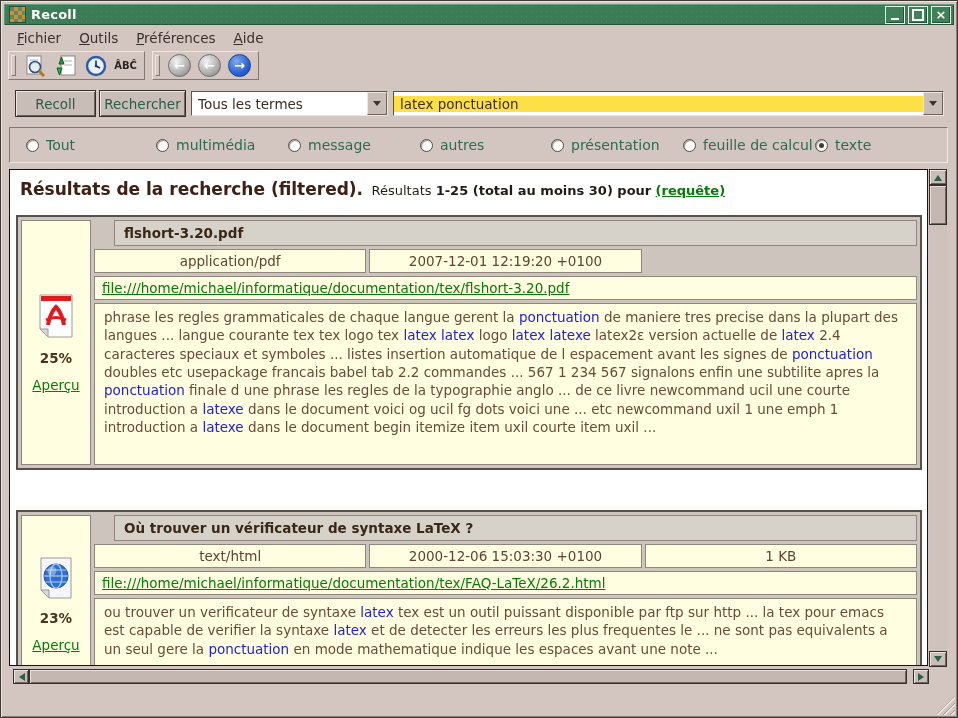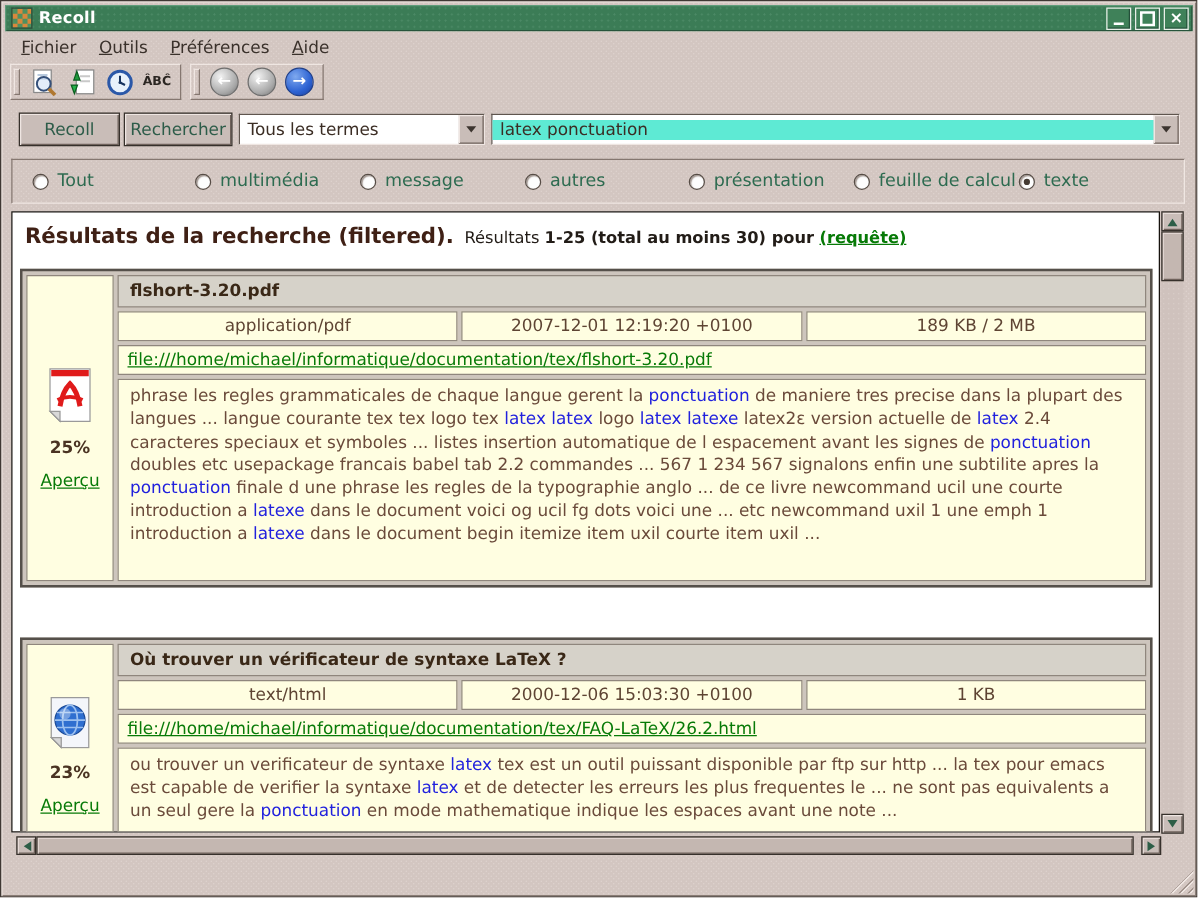--- a/index.html
+++ b/index.html
@@ -45,21 +45,21 @@
   
   .btn{position:absolute;top:89px;height:27px;background:#c9bdb8;border:1px solid #36302b;
     box-shadow:inset 1px 1px 0 #efe6e2, inset -1px -1px 0 #6f625b;
     color:#2d5c49;font-size:13.5px;display:flex;align-items:center;justify-content:center;cursor:default;box-sizing:border-box;}
   .combo{position:absolute;top:90px;height:25px;background:#ffffff;border:1px solid;border-color:#5f554e #efe6e2 #efe6e2 #5f554e;
     display:flex;align-items:center;box-sizing:border-box;font-size:13.5px;color:#3b2d24;}
   .combo-text{padding:0 6px;white-space:nowrap;}
   .combo-arrow{margin-left:auto;width:18px;height:21px;background:#c9bdb8;border:1px solid;
     border-color:#efe6e2 #6f625b #6f625b #efe6e2;display:flex;align-items:center;justify-content:center;cursor:default;}
   .tri-down{width:0;height:0;border:4px solid rgba(0,0,0,0);border-top:5px solid #3c352f;margin-top:4px;}
-  .query-input{flex:1;border:none;outline:none;background:#5eead4;font-family:inherit;font-size:13.5px;color:#3b2d24;padding:0 6px;}
+  .query-input{flex:1;border:none;outline:none;background:#fde047;font-family:inherit;font-size:13.5px;color:#3b2d24;padding:0 6px;}
 
   
   .filter-panel{position:absolute;left:8px;top:126px;width:939px;height:36px;border:1px solid;
     border-color:#857770 #efe6e2 #efe6e2 #857770;box-sizing:border-box;}
   .radio-item{position:absolute;top:50%;transform:translateY(-50%);display:flex;align-items:center;gap:7px;
     color:#2d6b50;font-size:14px;cursor:default;white-space:nowrap;}
   .radio-circle{width:11px;height:11px;border-radius:50%;background:#fdfdfd;border:1px solid #564c45;
     box-shadow:inset 1px 1px 1px #a29690;flex:none;}
   .radio-circle.checked{display:flex;align-items:center;justify-content:center;}
   .radio-circle.checked::after{content:"";width:5px;height:5px;border-radius:50%;background:#453b33;}
@@ -71,21 +71,21 @@
   .rt-main{font-size:17px;font-weight:bold;color:#3f2015;}
   .rt-prefix{font-size:13px;}
   .rt-range{font-size:13px;font-weight:bold;}
   .rt-query{font-size:13px;font-weight:bold;color:#077a07;text-decoration:underline;cursor:pointer;}
 
   .card{margin:16px 5px 0 6px;border:2px solid #55504a;background:#cdc5bd;display:grid;
     grid-template-columns:70px 1fr;gap:3px;padding:3px;box-sizing:border-box;}
   .card-left{background:#fffee1;border:1px solid #8f867d;display:flex;flex-direction:column;
     align-items:center;justify-content:center;gap:11px;}
   .card-right{display:grid;grid-template-rows:auto auto auto 1fr;gap:3px;min-width:0;}
-  .card-title{background:#d6d2c9;border:1px solid #8f867d;font-weight:bold;color:#3a2817;padding:4px 9px;}
+  .card-title{background:#d6d2c9;border:1px solid #8f867d;font-weight:bold;color:#3a2817;padding:4px 9px;margin-left:20px;}
   .card-meta{display:grid;grid-template-columns:1fr 1fr 1fr;gap:3px;}
   .meta-cell{background:#fffee1;border:1px solid #8f867d;text-align:center;padding:3px 4px;color:#5e4433;}
   .card-url{background:#fffee1;border:1px solid #8f867d;padding:3px 7px;white-space:nowrap;overflow:hidden;}
   .url-link{color:#077a07;text-decoration:underline;cursor:pointer;}
   .card-snippet{background:#fffee1;border:1px solid #8f867d;padding:4px 9px 8px;color:#6a4a3a;line-height:1.36;}
   .snippet-1{min-height:148px;}
   .snippet-2{min-height:82px;}
   .hl{color:#2121dd;}
   .relevance{font-weight:bold;color:#4a3322;font-size:13.5px;}
   .preview-link{color:#077a07;text-decoration:underline;font-size:13.5px;cursor:pointer;}
@@ -257,21 +257,20 @@
           <path d="M10 27 Q20 22 30 27" fill="none" stroke="#e01b1b" stroke-width="3"></path>
         </svg>
         <span class="relevance">25%</span>
         <span class="preview-link">Aperçu</span>
       </div>
       <div class="card-right">
         <div class="card-title">flshort-3.20.pdf</div>
         <div class="card-meta">
           <div class="meta-cell">application/pdf</div>
           <div class="meta-cell">2007-12-01 12:19:20 +0100</div>
-          <div class="meta-cell">189 KB / 2 MB</div>
         </div>
         <div class="card-url">
           <span class="url-link">file:///home/michael/informatique/documentation/tex/flshort-3.20.pdf</span>
         </div>
         <div class="card-snippet snippet-1"><span>phrase les regles grammaticales de chaque langue gerent la </span><span class="hl">ponctuation</span><span> de maniere tres precise dans la plupart des langues ... langue courante tex tex logo tex </span><span class="hl">latex latex</span><span> logo </span><span class="hl">latex latexe</span><span> latex2ε version actuelle de </span><span class="hl">latex</span><span> 2.4 caracteres speciaux et symboles ... listes insertion automatique de l espacement avant les signes de </span><span class="hl">ponctuation</span><span> doubles etc usepackage francais babel tab 2.2 commandes ... 567 1 234 567 signalons enfin une subtilite apres la </span><span class="hl">ponctuation</span><span> finale d une phrase les regles de la typographie anglo ... de ce livre newcommand ucil une courte introduction a </span><span class="hl">latexe</span><span> dans le document voici og ucil fg dots voici une ... etc newcommand uxil 1 une emph 1 introduction a </span><span class="hl">latexe</span><span> dans le document begin itemize item uxil courte item uxil ...</span></div>
       </div>
     </div>
 
     <div class="card" style="margin-top:40px;">
       <div class="card-left">

